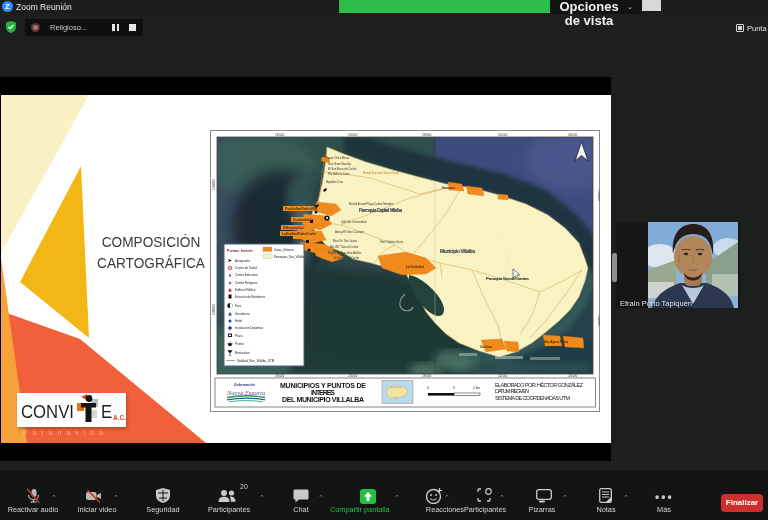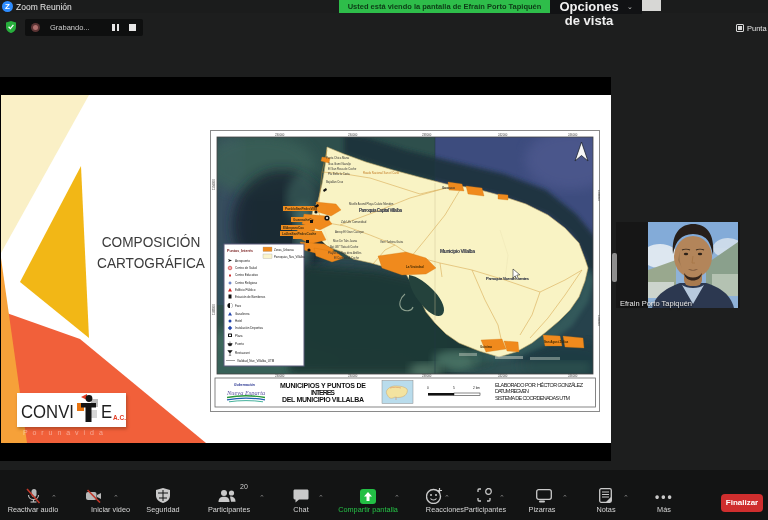--- a/index.html
+++ b/index.html
@@ -10,35 +10,34 @@
 </style>
 </head>
 <body>
 <div id="stage">
 
   <div class="abs" style="left:0;top:0;width:768px;height:13px;background:#1b1c1c;"></div>
   <div class="abs" style="left:2px;top:1px;width:11px;height:11px;border-radius:50%;background:#2d8cff;color:#fff;font-size:8px;font-weight:bold;text-align:center;line-height:11px;">Z</div>
   <div class="abs" style="left:16px;top:2px;font-size:8.5px;color:#e8e8e8;">Zoom Reunión</div>
 
   <div class="abs" style="left:339px;top:0;width:211px;height:13px;background:#2ebd4a;"></div>
-  <div class="abs" style="left:339px;top:0;width:211px;height:13px;font-size:7.5px;font-weight:bold;color:#0d3b16;text-align:center;line-height:13px;">Usted está viendo la pantalla de Efraín Porto Tapiquén</div>
 
   <div class="abs" style="left:550px;top:0;width:92px;height:14px;background:#111214;"></div>
   <div class="abs" style="left:550px;top:0;width:78px;height:14px;font-size:13px;font-weight:bold;color:#f0f0f0;text-align:center;line-height:14px;">Opciones de vista</div>
   <div class="abs" style="left:627px;top:3px;font-size:7px;color:#cfcfcf;">⌄</div>
   <div class="abs" style="left:642px;top:0;width:19px;height:11px;background:#d7d7d5;"></div>
 
   <svg class="abs" style="left:6px;top:21px;" width="10" height="12" viewBox="0 0 10 12">
     <path d="M5 0 L10 1.5 V6 C10 9.5 7.5 11.3 5 12 C2.5 11.3 0 9.5 0 6 V1.5 Z" fill="#27ae3c"></path>
     <path d="M2.6 5.8 L4.4 7.6 L7.4 3.8" stroke="#fff" stroke-width="1.3" fill="none"></path>
   </svg>
   <div class="abs" style="left:25px;top:19px;width:118px;height:17px;background:#0e0f0f;border-radius:2px;"></div>
   <div class="abs" style="left:31px;top:23px;width:9px;height:9px;border-radius:50%;background:#5c3434;"></div>
   <div class="abs" style="left:33px;top:25px;width:5px;height:5px;border-radius:50%;background:#b0706e;"></div>
-  <div class="abs" style="left:50px;top:23px;font-size:7.5px;color:#cbcbcb;">Grabando...</div>
+  <div class="abs" style="left:50px;top:23px;font-size:7.5px;color:#cbcbcb;">Religioso...</div>
   <div class="abs" style="left:112px;top:24px;width:2.5px;height:7px;background:#e6e6e6;"></div>
   <div class="abs" style="left:116.5px;top:24px;width:2.5px;height:7px;background:#e6e6e6;"></div>
   <div class="abs" style="left:129px;top:24px;width:7px;height:7px;background:#e6e6e6;"></div>
 
   <div class="abs" style="left:736px;top:24px;width:8px;height:8px;border:1px solid #d8d8d8;border-radius:1px;"></div>
   <div class="abs" style="left:738px;top:26px;width:4px;height:4px;background:#d8d8d8;"></div>
   <div class="abs" style="left:747px;top:24px;font-size:7.5px;color:#e2e2e2;">Punta</div>
 
   <div class="abs" style="left:0;top:77px;width:611px;height:384px;background:#000;"></div>
   <div class="abs" style="left:1px;top:95px;width:610px;height:348px;background:#ffffff;overflow:hidden;" id="slide">
@@ -366,21 +365,21 @@
   </svg>
   <div class="abs" style="left:51px;top:494px;font-size:7px;color:#8a8a8a;">⌃</div>
   <div class="abs" style="left:0px;top:505px;width:66px;text-align:center;font-size:7.3px;color:#d6d6d6;">Reactivar audio</div>
 
   <svg class="abs" style="left:85px;top:489px;" width="18" height="14" viewBox="0 0 18 14">
     <rect x="1" y="3" width="10.5" height="8" rx="2" fill="#b9b9b9"></rect>
     <path d="M12 6 L16 4 V10 L12 8 Z" fill="#b9b9b9"></path>
     <line x1="2.5" y1="1" x2="15" y2="13.5" stroke="#c0392b" stroke-width="1.6"></line>
   </svg>
   <div class="abs" style="left:113px;top:494px;font-size:7px;color:#8a8a8a;">⌃</div>
-  <div class="abs" style="left:64px;top:505px;width:66px;text-align:right;font-size:7.3px;color:#d6d6d6;">Iniciar video</div>
+  <div class="abs" style="left:64px;top:505px;width:66px;text-align:center;font-size:7.3px;color:#d6d6d6;">Iniciar video</div>
 
   <svg class="abs" style="left:156px;top:488px;" width="14" height="15" viewBox="0 0 14 15">
     <path d="M7 0 L14 2 V7.5 C14 11.8 10.5 14 7 15 C3.5 14 0 11.8 0 7.5 V2 Z" fill="#c9c9c9"></path>
     <path d="M7 2 L7 13 M2 5 L12 5 M3 10 L11 10" stroke="#131414" stroke-width="1"></path>
   </svg>
   <div class="abs" style="left:130px;top:505px;width:66px;text-align:center;font-size:7.3px;color:#d6d6d6;">Seguridad</div>
 
   <svg class="abs" style="left:218px;top:489px;" width="20" height="14" viewBox="0 0 20 14">
     <circle cx="6" cy="4" r="3" fill="#c9c9c9"></circle>
     <path d="M0.5 13 C0.5 9 3 7.8 6 7.8 C9 7.8 11.5 9 11.5 13 Z" fill="#c9c9c9"></path>
@@ -395,21 +394,21 @@
     <path d="M2 0.5 H14 C15 0.5 15.5 1 15.5 2 V9 C15.5 10 15 10.5 14 10.5 H6 L2.5 13.5 V10.5 C1.5 10.5 0.5 10 0.5 9 V2 C0.5 1 1 0.5 2 0.5 Z" fill="#c9c9c9"></path>
   </svg>
   <div class="abs" style="left:318px;top:494px;font-size:7px;color:#8a8a8a;">⌃</div>
   <div class="abs" style="left:268px;top:505px;width:66px;text-align:center;font-size:7.3px;color:#d6d6d6;">Chat</div>
 
   <div class="abs" style="left:360px;top:489px;width:16px;height:15px;background:#23bf45;border-radius:3px;"></div>
   <svg class="abs" style="left:360px;top:489px;" width="16" height="15" viewBox="0 0 16 15">
     <path d="M8 3 L12 7.5 H9.5 V12 H6.5 V7.5 H4 Z" fill="#fff"></path>
   </svg>
   <div class="abs" style="left:394px;top:494px;font-size:7px;color:#8a8a8a;">⌃</div>
-  <div class="abs" style="left:330px;top:505px;width:76px;text-align:center;font-size:7.3px;color:#25c146;">Compartir pantalla</div>
+  <div class="abs" style="left:330px;top:505px;width:76px;text-align:left;font-size:7.3px;color:#25c146;">Compartir pantalla</div>
 
   <svg class="abs" style="left:426px;top:488px;" width="17" height="16" viewBox="0 0 17 16">
     <circle cx="7.5" cy="8.5" r="7" fill="none" stroke="#c9c9c9" stroke-width="1.4"></circle>
     <circle cx="5" cy="7" r="1" fill="#c9c9c9"></circle>
     <circle cx="10" cy="7" r="1" fill="#c9c9c9"></circle>
     <path d="M4.5 10.5 C6 12.5 9 12.5 10.5 10.5" stroke="#c9c9c9" stroke-width="1.2" fill="none"></path>
     <path d="M13.5 0 V5 M11 2.5 H16" stroke="#c9c9c9" stroke-width="1.2"></path>
   </svg>
   <div class="abs" style="left:444px;top:494px;font-size:7px;color:#8a8a8a;">⌃</div>
   <div class="abs" style="left:404px;top:505px;width:60px;text-align:right;font-size:7.3px;color:#d6d6d6;">Reacciones</div>

